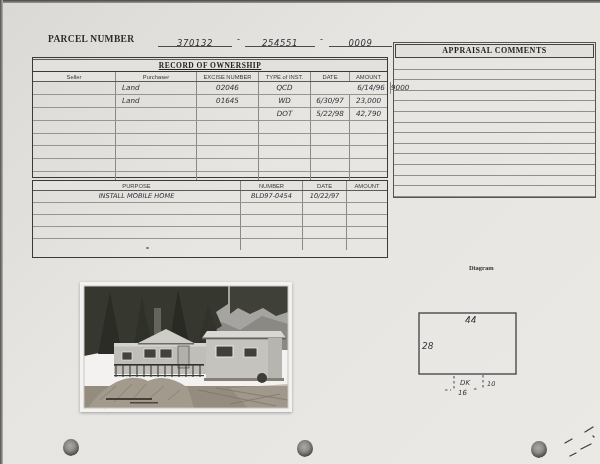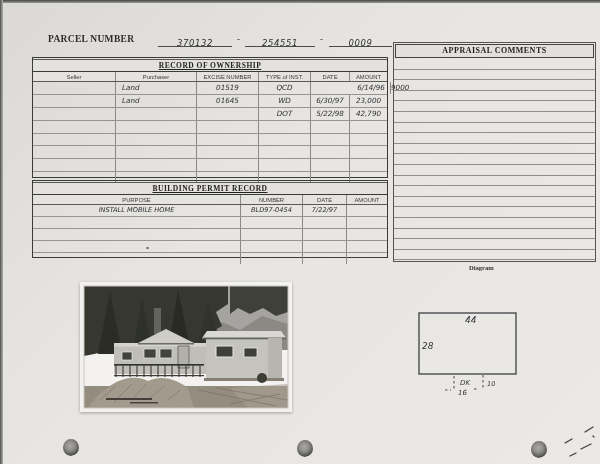--- a/index.html
+++ b/index.html
@@ -29,21 +29,21 @@
         overflow:visible;white-space:nowrap;flex:0 0 auto;}
   .cell:last-child{border-right:none;flex:1 1 auto;}
   .trow{display:flex;border-bottom:1px solid #96958f;}
   .trow:last-child{border-bottom:none;}
   #ownership .trow{height:11.9px;}
   #ownership .trow .cell{font-size:7.2px;line-height:11px;}
   #ownership .trow .cell:nth-child(2){text-align:left;padding-left:6px;}
   #permit .trow{height:11px;}
   #permit .trow .cell{font-size:6.6px;line-height:10px;}
   
-  .appraisal{position:absolute;left:393px;top:42px;width:203px;height:220px;
+  .appraisal{position:absolute;left:393px;top:42px;width:203px;height:156px;
         border:1px solid #55544f;box-sizing:border-box;}
   .appraisal-title{height:12px;margin:1px;border:1px solid #44433f;background:#e2e0dd;
         font:bold 8px "Liberation Serif",serif;text-align:center;line-height:12px;
         letter-spacing:.5px;color:#1f1f1d;}
   .appraisal-lines{position:absolute;top:16px;left:0;right:0;bottom:0;
         background:repeating-linear-gradient(to bottom,transparent 0 9.6px,#8f8e89 9.6px 10.6px);}
   
   .diagram-label{position:absolute;left:469px;top:264px;font:bold 6.5px "Liberation Serif",serif;
         color:#333;}
   .photo{position:absolute;left:80px;top:282px;width:212px;height:130px;
@@ -77,21 +77,21 @@
       <span class="cell" style="width:81px;">Purchaser</span>
       <span class="cell" style="width:62px;">EXCISE NUMBER</span>
       <span class="cell" style="width:52px;">TYPE of INST.</span>
       <span class="cell" style="width:39px;">DATE</span>
       <span class="cell" style="width:38px;">AMOUNT</span>
     </div>
     <div>
         <div class="trow">
           <span class="cell hw" style="width: 83px;"></span>
           <span class="cell hw" style="width: 81px;">Land</span>
-          <span class="cell hw" style="width: 62px;">01519</span>
+          <span class="cell hw" style="width: 62px;">02046</span>
           <span class="cell hw" style="width: 52px;">QCD</span>
           <span class="cell hw" style="width: 39px; margin-left: 41px;">6/14/96</span>
           <span class="cell hw" style="width: 38px;">9000</span>
         </div>
         <div class="trow">
           <span class="cell hw" style="width: 83px;"></span>
           <span class="cell hw" style="width: 81px;">Land</span>
           <span class="cell hw" style="width: 62px;">01645</span>
           <span class="cell hw" style="width: 52px;">WD</span>
           <span class="cell hw" style="width: 39px;">6/30/97</span>
@@ -142,32 +142,31 @@
           <span class="cell hw" style="width: 81px;"></span>
           <span class="cell hw" style="width: 62px;"></span>
           <span class="cell hw" style="width: 52px;"></span>
           <span class="cell hw" style="width: 39px;"></span>
           <span class="cell hw" style="width: 38px;"></span>
         </div>
       </div>
   </div>
 
   <div class="ftable" id="permit" style="left:32px;top:180px;width:356px;height:78px;">
-    <div class="ftitle">BUILDING PERMIT RECORD</div>
     <div class="thead">
       <span class="cell" style="width:208px;">PURPOSE</span>
       <span class="cell" style="width:62px;">NUMBER</span>
       <span class="cell" style="width:44px;">DATE</span>
       <span class="cell" style="width:41px;">AMOUNT</span>
     </div>
     <div>
         <div class="trow">
           <span class="cell hw" style="width: 208px;">INSTALL MOBILE HOME</span>
           <span class="cell hw" style="width: 62px;">BLD97-0454</span>
-          <span class="cell hw" style="width: 44px;">7/22/97</span>
+          <span class="cell hw" style="width: 44px;">10/22/97</span>
           <span class="cell hw" style="width: 41px;"></span>
         </div>
         <div class="trow">
           <span class="cell hw" style="width: 208px;"></span>
           <span class="cell hw" style="width: 62px;"></span>
           <span class="cell hw" style="width: 44px;"></span>
           <span class="cell hw" style="width: 41px;"></span>
         </div>
         <div class="trow">
           <span class="cell hw" style="width: 208px;"></span>

